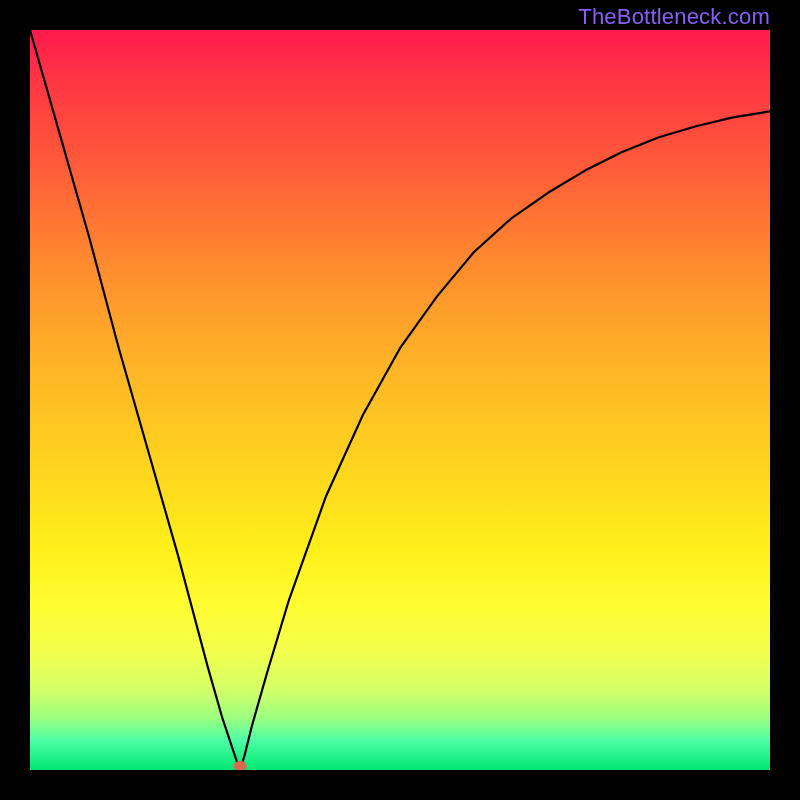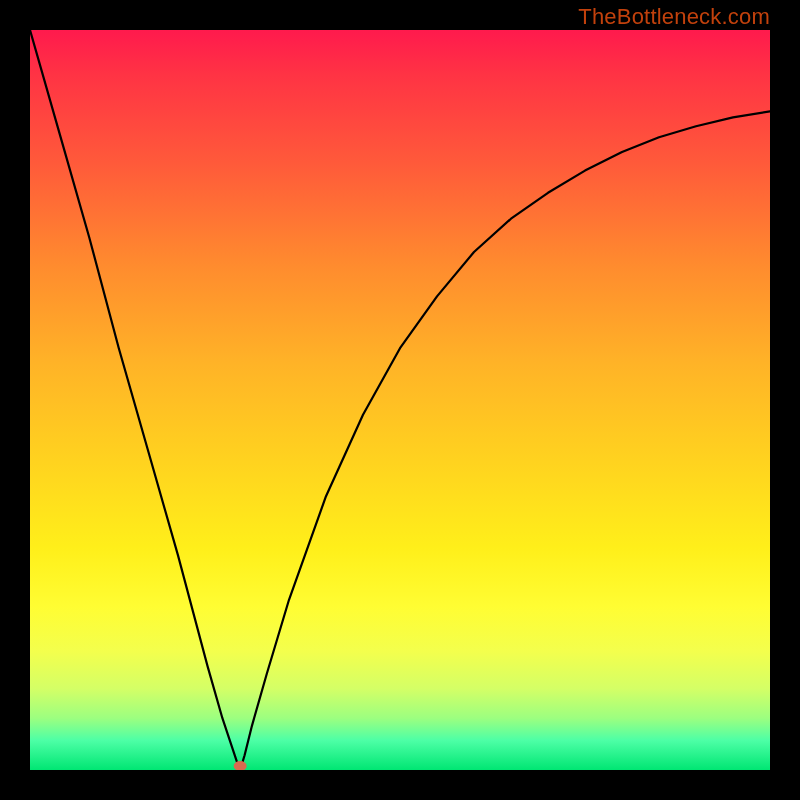--- a/index.html
+++ b/index.html
@@ -38,21 +38,21 @@
       #d4ff66 89%,
       #9cff80 93%,
       #4dffa6 96%,
       #00e673 100%
     );
   }
   .watermark {
     position: absolute;
     top: 4px;
     right: 30px;
-    color: #c2410c;
+    color: #8b5cf6;
     font-size: 22px;
     letter-spacing: 0.2px;
     font-weight: 500;
   }
   svg.curve {
     position: absolute;
     top: 0;
     left: 0;
   }
 </style>

